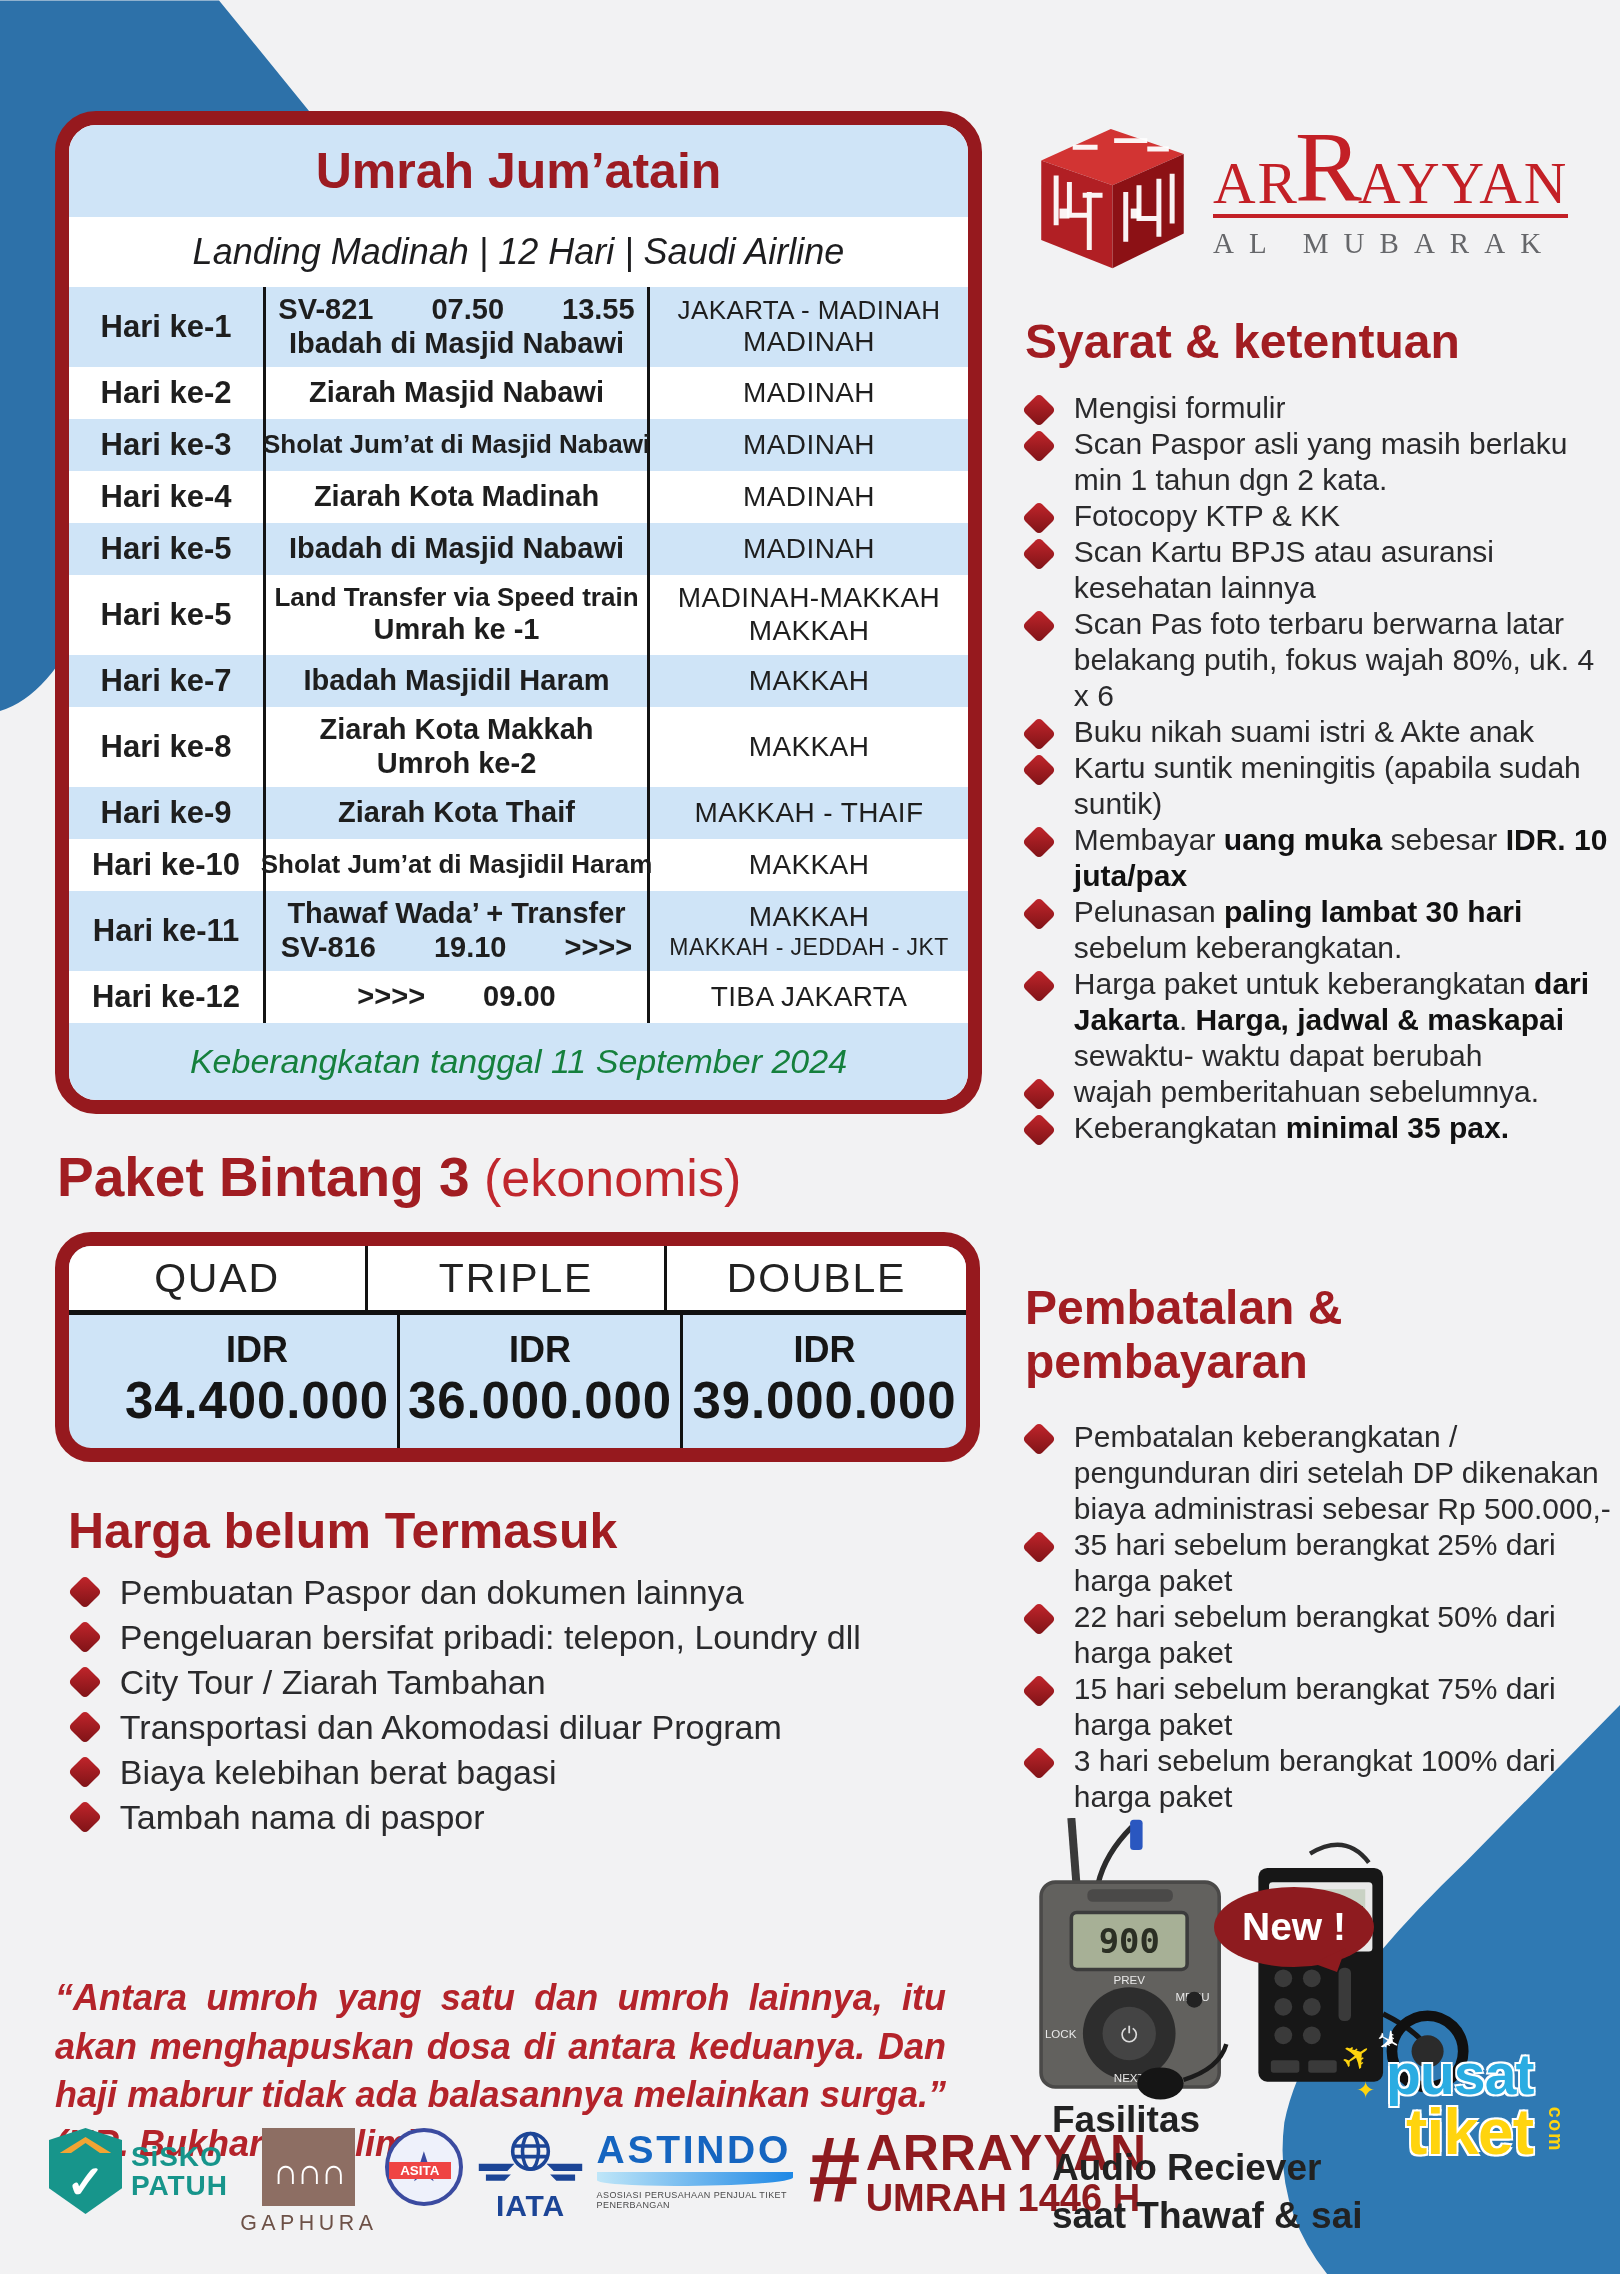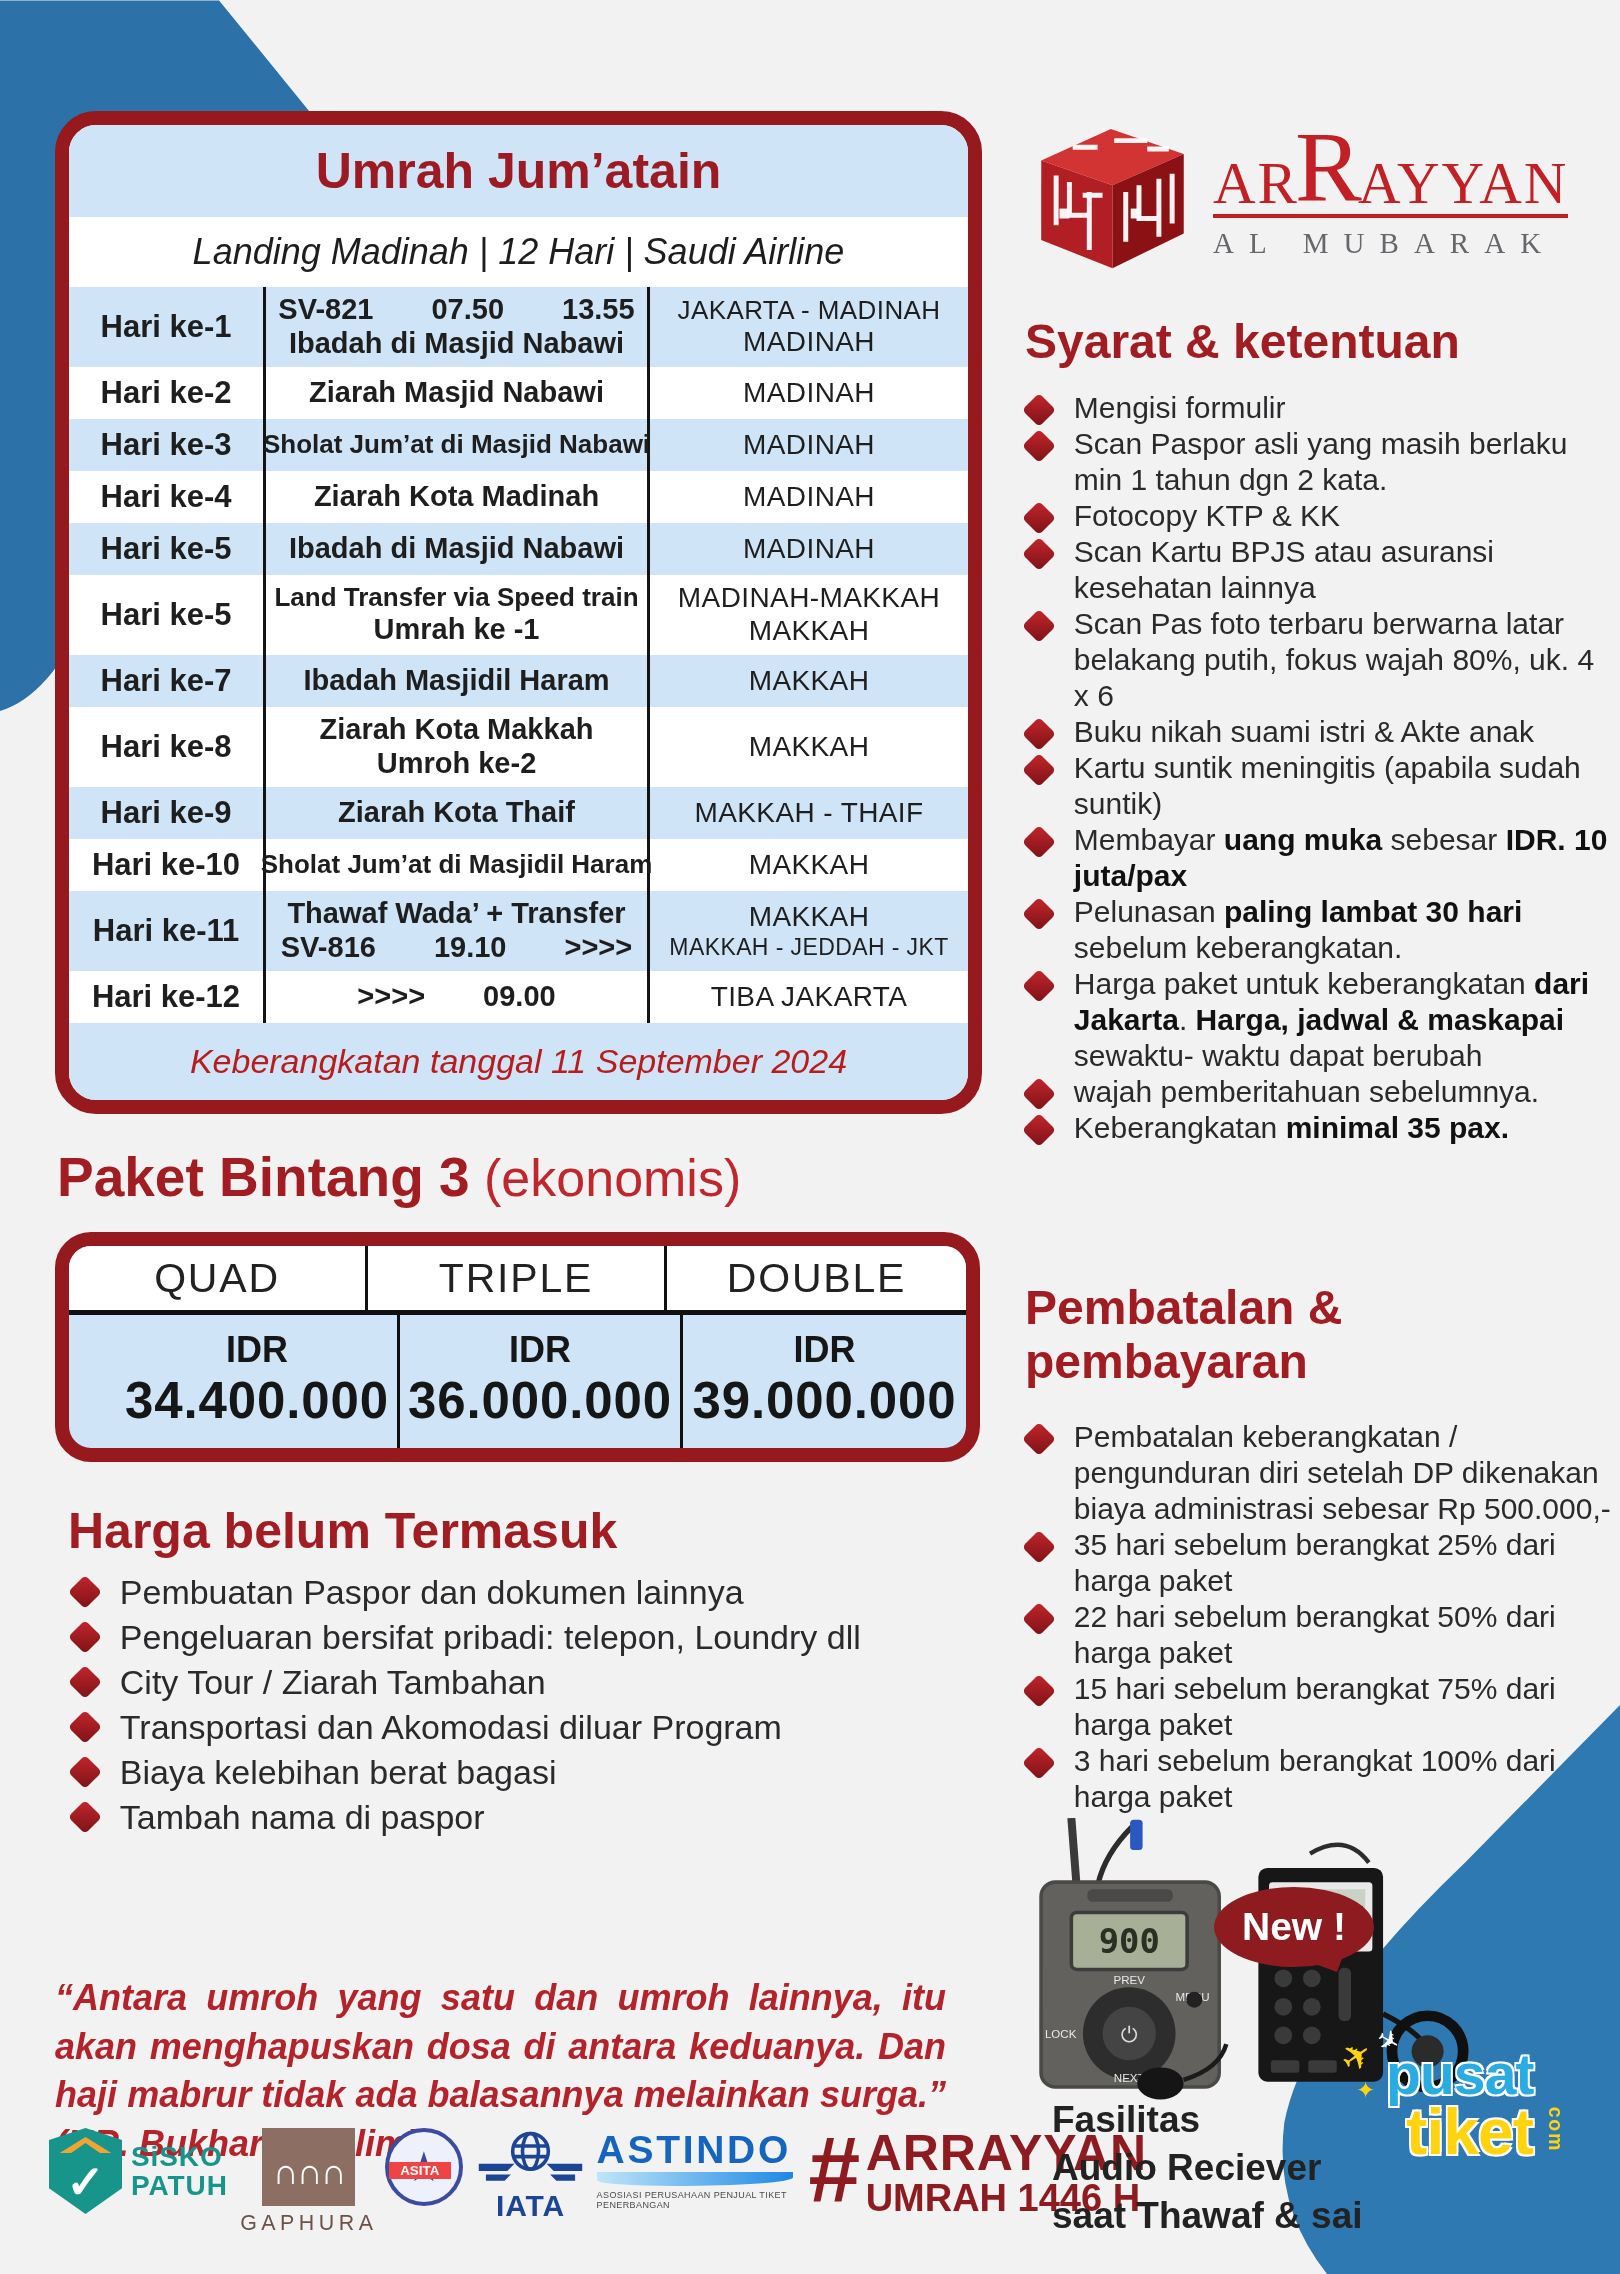--- a/index.html
+++ b/index.html
@@ -26,21 +26,21 @@
   .t-day{width:194px;display:flex;align-items:center;justify-content:center;font-size:31px;font-weight:bold;color:#1e1e1e;}
   .t-act{width:387px;box-sizing:border-box;border-left:3.6px solid #141414;border-right:3.6px solid #141414;
          display:flex;flex-direction:column;align-items:center;justify-content:center;}
   .t-dest{flex:1;display:flex;flex-direction:column;align-items:center;justify-content:center;}
   .t-act .line{font-size:29px;font-weight:bold;color:#1e1e1e;line-height:1.15;white-space:nowrap;}
   .t-act .line.sm{font-size:26px;}
   .t-dest .line{font-size:28px;font-weight:normal;color:#1e1e1e;line-height:1.15;white-space:nowrap;letter-spacing:0.4px;}
   .t-dest .line.sm1{font-size:26px;}
   .t-dest .line.sm2{font-size:23px;}
   .card-footer{margin-top:auto;background:#cfe4f7;height:78px;display:flex;align-items:center;justify-content:center;
-               font-size:34px;font-style:italic;color:#b91c1c;}
+               font-size:34px;font-style:italic;color:#15803d;}
 
   
   .brand{left:1023px;top:96px;width:588px;height:192px;display:flex;align-items:center;}
   .brand-text{margin-left:16px;display:flex;flex-direction:column;}
   .wordmark{display:flex;align-items:flex-end;color:#c32026;font-family:"Liberation Serif",serif;line-height:.85;}
   .wm-sm{font-size:59px;letter-spacing:1.8px;}
   .wm-big{font-size:100px;margin:0 -3.6px;}
   .wm-rule{height:4.5px;background:#c32026;width:100%;margin-top:5.3px;}
   .wm-sub{font-size:29px;letter-spacing:15px;color:#66676a;margin-top:9px;font-family:"Liberation Serif",serif;}
 

